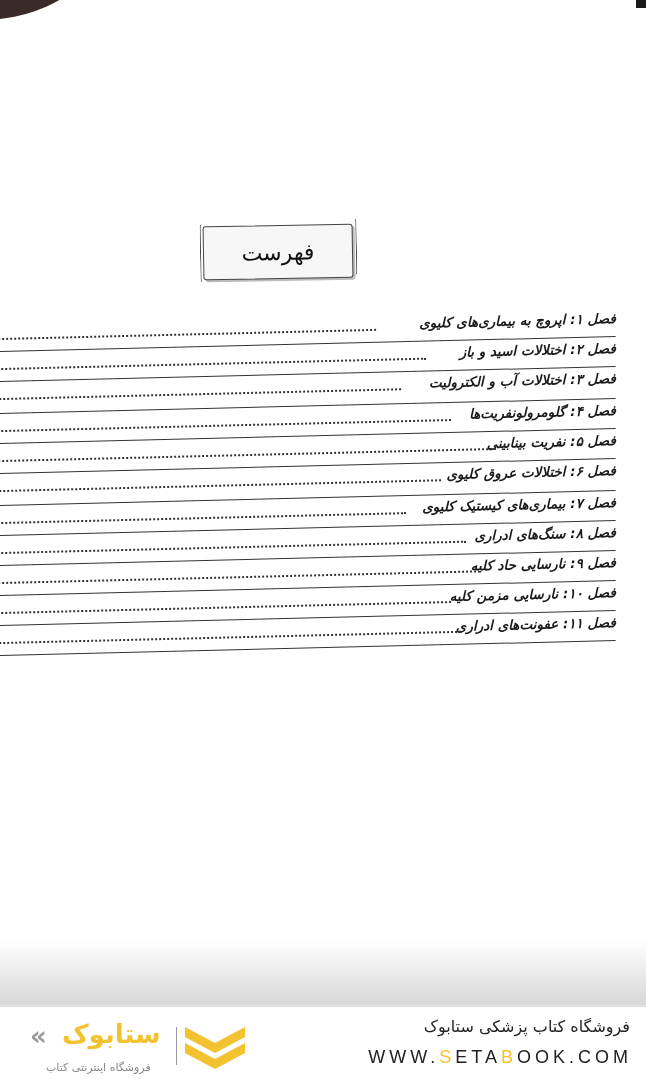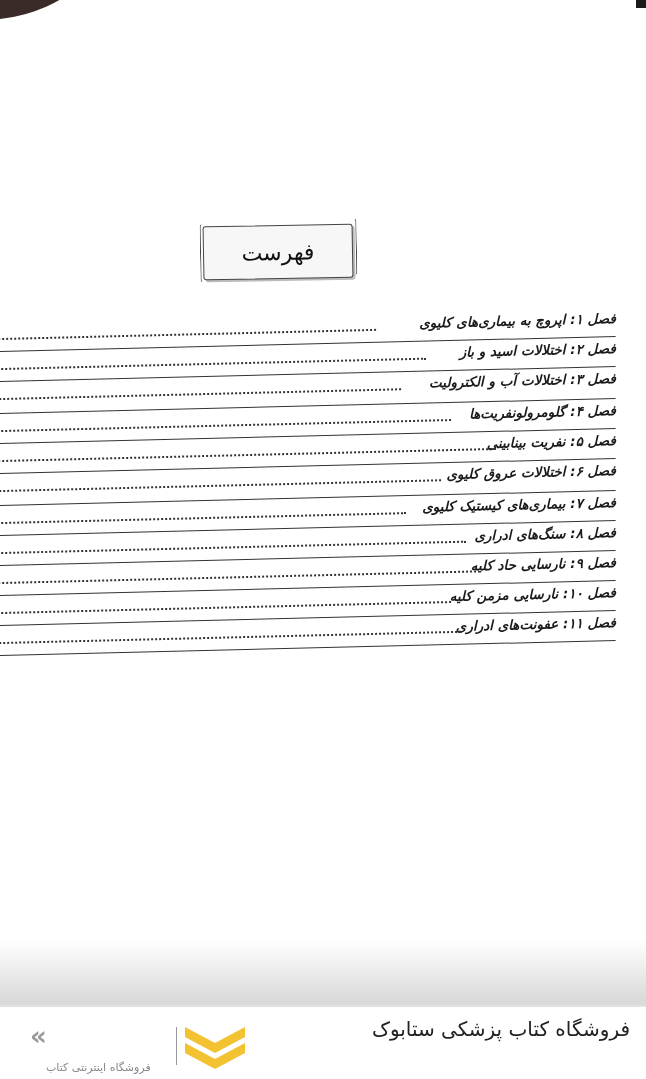--- a/index.html
+++ b/index.html
@@ -55,21 +55,21 @@
     position: absolute; top: 15px; height: 0; border-bottom: 2px dotted #333;
   }
   .toc-line {
     position: absolute; left: 8px; top: 27px; height: 0; border-bottom: 1.5px solid #333;
   }
   .footer {
     position: absolute; left: 0; top: 1005px; width: 646px; height: 74px; background: #ffffff;
   }
   .footer-top { position: absolute; left: 0; top: 0; width: 646px; height: 2px; background: #e2e2e2; }
   .shop-name {
-    position: absolute; right: 16px; top: 12px; font-size: 20px; color: #222; direction: rtl;
+    position: absolute; right: 16px; top: 12px; font-size: 16px; color: #222; direction: rtl;
   }
   .site-url {
     position: absolute; right: 14px; top: 42px; font-size: 18px; letter-spacing: 4px; color: #222;
     font-family: "Liberation Sans", sans-serif;
   }
   .site-url .hl { color: #f2c230; }
   .logo-mark { position: absolute; left: 183px; top: 18px; width: 64px; height: 46px; }
   .logo-divider { position: absolute; left: 176px; top: 22px; width: 1px; height: 38px; background: #999; }
   .logo-word {
     position: absolute; left: 30px; top: 14px; font-size: 26px; font-weight: bold; color: #f2c230;
@@ -160,21 +160,23 @@
     <div class="toc-row" style="top:342px">
 
     <span class="toc-line" style="top: -2px; right: 0px;"></span>
       </div>
   </div>
 </div>
 
 <div class="footer">
   <div class="footer-top"></div>
   <div class="shop-name">فروشگاه کتاب پزشکی ستابوک</div>
+  <div class="site-url"><span>WWW.</span><span class="hl">S</span><span>ETA</span><span class="hl">B</span><span>OOK.COM</span></div>
 
   <svg class="logo-mark" viewBox="0 0 64 46">
     <polygon points="2,4 32,20 62,4 62,14 32,30 2,14" fill="#f2c230"></polygon>
     <polygon points="2,20 32,36 62,20 62,30 32,46 2,30" fill="#f2c230"></polygon>
   </svg>
   <div class="logo-divider"></div>
   <span class="logo-chev">«</span>
+  <span class="logo-word" style="left:62px">ستابوک</span>
   <span class="logo-sub">فروشگاه اینترنتی کتاب</span>
 </div>
 
 </body></html>

